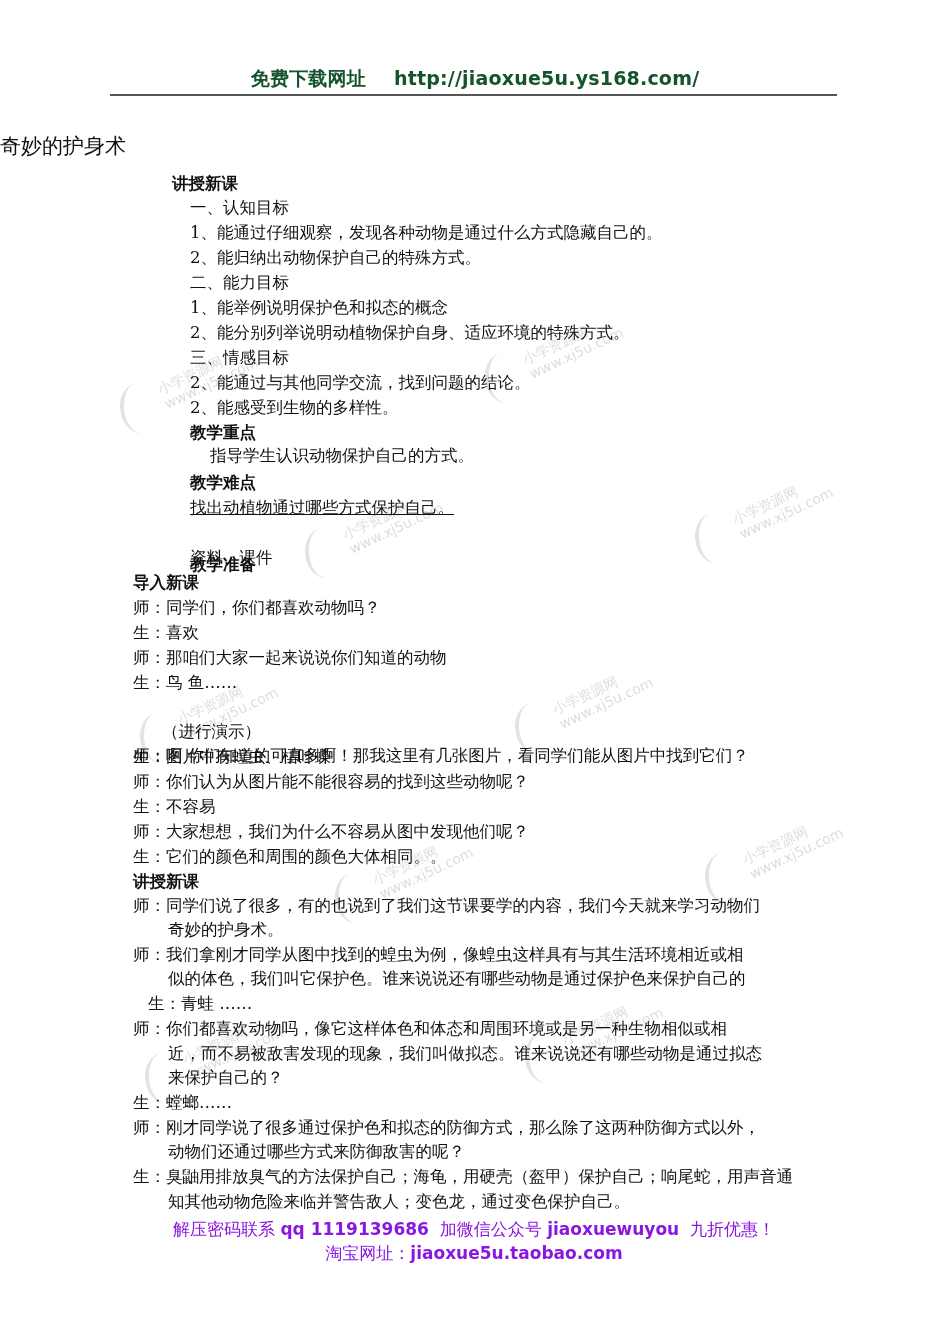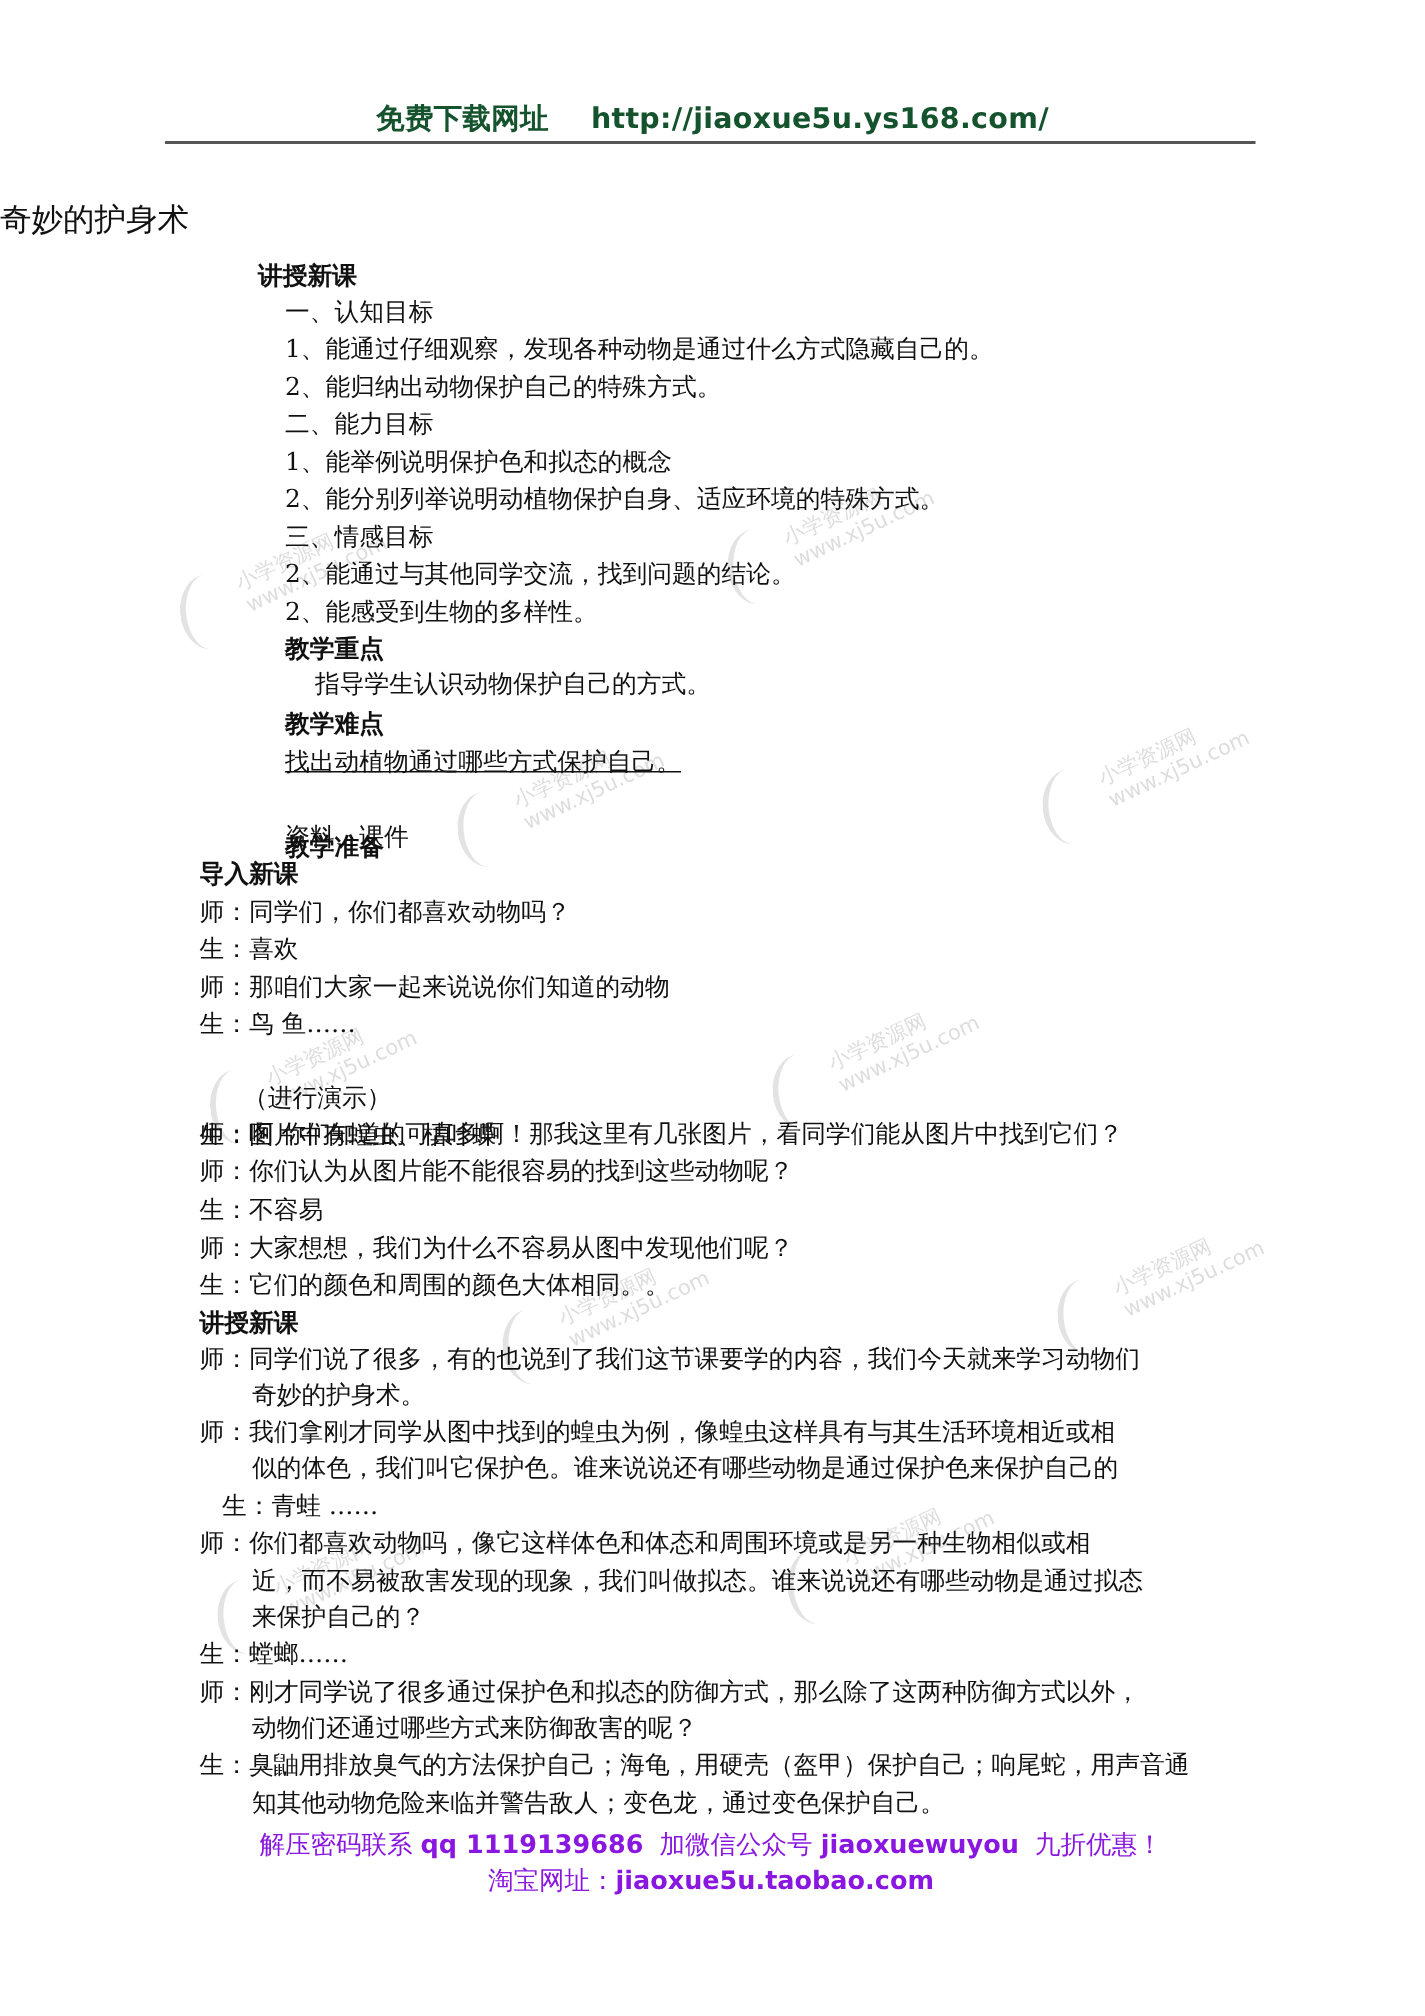--- a/index.html
+++ b/index.html
@@ -66,21 +66,21 @@
 <div class="line" style="top:546px;left:190px;">资料、课件</div>
 
 <div class="line bold" style="top:571px;left:133px;">导入新课</div>
 <div class="line" style="top:596px;left:133px;">师：同学们，你们都喜欢动物吗？</div>
 <div class="line" style="top:621px;left:133px;">生：喜欢</div>
 <div class="line" style="top:646px;left:133px;">师：那咱们大家一起来说说你们知道的动物</div>
 <div class="line" style="top:671px;left:133px;">生：鸟 鱼……</div>
 <div class="line" style="top:696px;left:133px;margin-top:48px;">师：啊  你们知道的可真多啊！那我这里有几张图片，看同学们能从图片中找到它们？</div>
 <div class="line" style="top:720px;left:162px;">（进行演示）</div>
 <div class="line" style="top:745px;left:133px;">生：图片中有蝗虫、枯叶蝶</div>
-<div class="line" style="top:770px;left:133px;font-family:Liberation Mono, monospace;">师：你们认为从图片能不能很容易的找到这些动物呢？</div>
+<div class="line" style="top:770px;left:133px;">师：你们认为从图片能不能很容易的找到这些动物呢？</div>
 <div class="line" style="top:795px;left:133px;">生：不容易</div>
 <div class="line" style="top:820px;left:133px;">师：大家想想，我们为什么不容易从图中发现他们呢？</div>
 <div class="line" style="top:845px;left:133px;">生：它们的颜色和周围的颜色大体相同。。</div>
 
 <div class="line bold" style="top:870px;left:133px;">讲授新课</div>
 <div class="line" style="top:894px;left:133px;">师：同学们说了很多，有的也说到了我们这节课要学的内容，我们今天就来学习动物们</div>
 <div class="line" style="top:918px;left:168px;">奇妙的护身术。</div>
 <div class="line" style="top:943px;left:133px;">师：我们拿刚才同学从图中找到的蝗虫为例，像蝗虫这样具有与其生活环境相近或相</div>
 <div class="line" style="top:967px;left:168px;">似的体色，我们叫它保护色。谁来说说还有哪些动物是通过保护色来保护自己的</div>
 <div class="line" style="top:992px;left:148px;">生：青蛙 ……</div>

